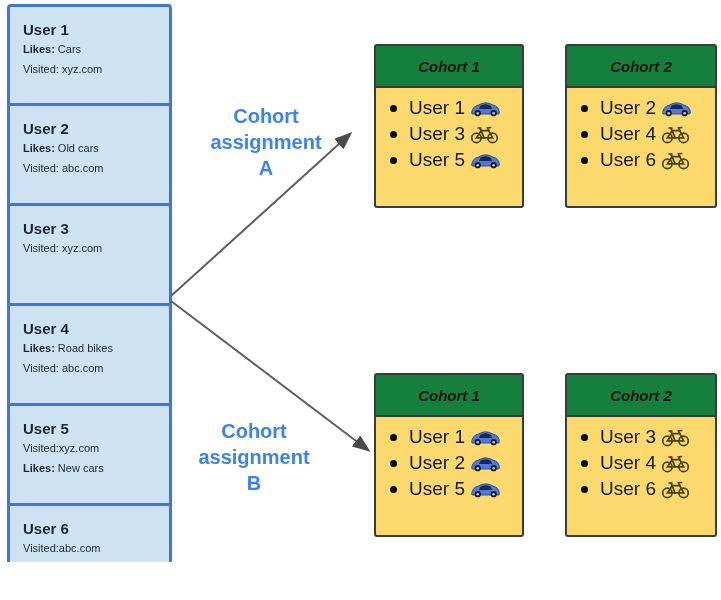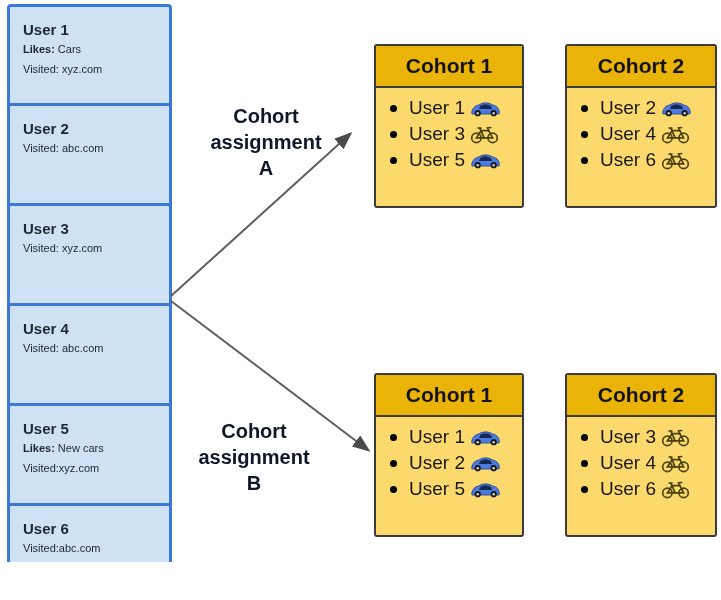--- a/index.html
+++ b/index.html
@@ -12,31 +12,31 @@
     position:absolute;left:7px;width:146px;height:87px;
     background:#cfe2f3;border:3px solid #3c78d8;border-radius:4px;
     padding:13px 0 0 13px;box-sizing:content-box;
   }
   .user-card .u-name{font-size:15px;font-weight:bold;line-height:20px;}
   .user-card .u-line{font-size:11px;line-height:19.5px;}
   .user-card .u-line b{font-weight:bold;}
   
   .assign-label{
     position:absolute;width:160px;text-align:center;
-    font-size:20px;font-weight:bold;line-height:26px;color:#0f172a;
+    font-size:20px;font-weight:bold;line-height:26px;color:#3b82f6;
   }
   
   .cohort-box{
     position:absolute;width:146px;height:160px;
     background:#fbd96d;border:2.5px solid #3b3b3b;border-radius:3px;
   }
   .cohort-box .c-header{
-    height:40px;background:#eab308;border-bottom:2.5px solid #3b3b3b;
+    height:40px;background:#15803d;border-bottom:2.5px solid #3b3b3b;
     display:flex;align-items:center;justify-content:center;
-    font-size:21px;font-weight:bold;color:#141414;
+    font-size:15px;font-weight:bold;color:#141414;font-style:italic;
   }
   .cohort-box .c-list{padding:7px 0 0 14px;}
   .c-member{display:flex;align-items:center;height:26px;}
   .c-member .bullet{
     width:7px;height:7px;background:#000;border-radius:50%;
     margin-right:12px;flex:0 0 auto;
   }
   .c-member .m-label{font-size:19px;color:#181818;margin-right:5px;white-space:nowrap;}
   .c-member svg{display:block;}
   
@@ -71,34 +71,36 @@
 
 <div id="stage">
 
   <div class="user-card" style="top:4px">
     <div class="u-name">User 1</div>
     <div class="u-line"><b>Likes:</b> <span>Cars</span></div>
     <div class="u-line">Visited: xyz.com</div>
   </div>
   <div class="user-card" style="top:103px">
     <div class="u-name">User 2</div>
+    <div class="u-line"><b>Likes:</b> <span>Old cars</span></div>
     <div class="u-line">Visited: abc.com</div>
   </div>
   <div class="user-card" style="top:203px">
     <div class="u-name">User 3</div>
     <div class="u-line">Visited: xyz.com</div>
   </div>
   <div class="user-card" style="top:303px">
     <div class="u-name">User 4</div>
+    <div class="u-line"><b>Likes:</b> <span>Road bikes</span></div>
     <div class="u-line">Visited: abc.com</div>
   </div>
   <div class="user-card" style="top:403px">
     <div class="u-name">User 5</div>
+    <div class="u-line">Visited:xyz.com</div>
     <div class="u-line"><b>Likes:</b> <span>New cars</span></div>
-    <div class="u-line">Visited:xyz.com</div>
   </div>
   <div class="user-card" style="top:503px">
     <div class="u-name">User 6</div>
     <div class="u-line">Visited:abc.com</div>
   </div>
 
   <div class="assign-label" style="left:186px;top:103px">
     <div>Cohort</div>
     <div>assignment</div>
     <div>A</div>

